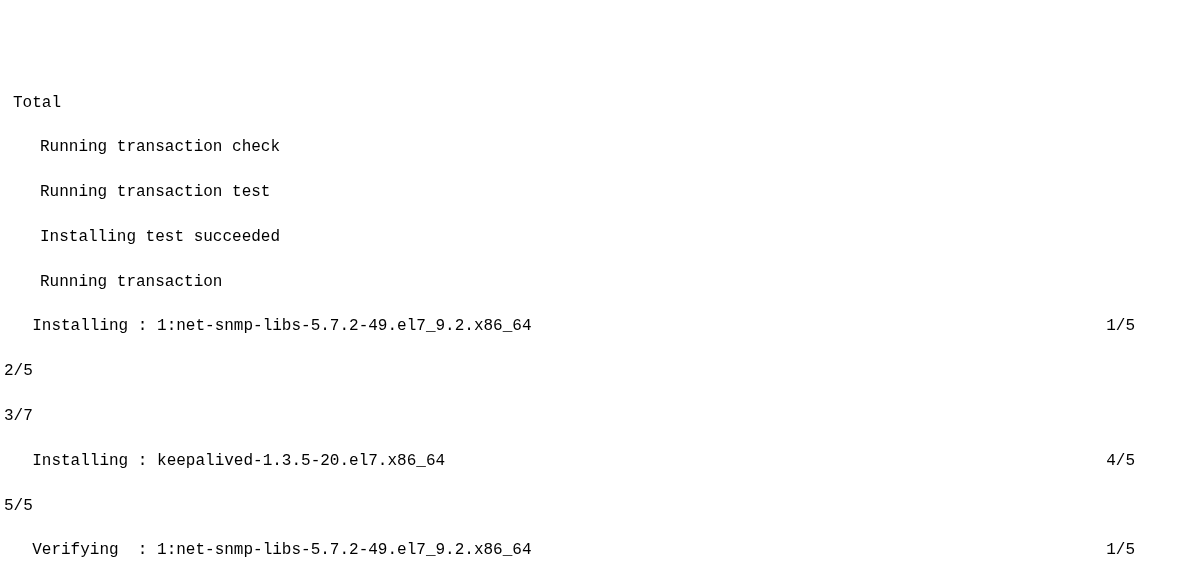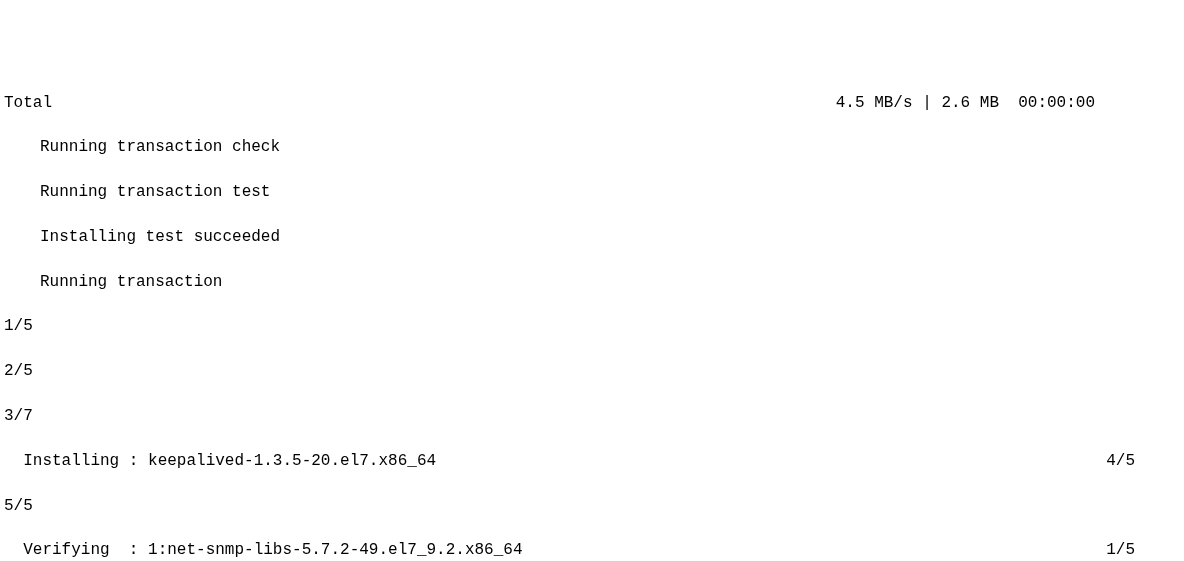--- a/index.html
+++ b/index.html
@@ -17,43 +17,43 @@
       white-space: pre;
       margin-left: 36px;
     }
     .row {
       display: flex;
       justify-content: space-between;
       white-space: pre;
     }
     .row .left {
       white-space: pre;
+      margin-left: 9px;
     }
     .row .right {
       white-space: pre;
       padding-right: 45px;
     }
     .total-row .right {
       padding-right: 85px;
     }
   </style>
 </head>
 <body>
 
 
 
 <div class="row total-row">
   <span class="left">Total</span>
-  <span class="right"><span>4.5 MB/s</span> | <span>2.6 MB</span>  <span>00:00:00</span></span>
 </div>
 <div class="line">Running transaction check</div>
 <div class="line">Running transaction test</div>
 <div class="line">Installing test succeeded</div>
 <div class="line">Running transaction</div>
-<div class="row"><span class="right">1/5</span></div>
+<div class="row"><span class="left"><span>  Installing : </span><span>1:net-snmp-libs-5.7.2-49.el7_9.2.x86_64</span></span><span class="right">1/5</span></div>
 <div class="row"><span class="right">2/5</span></div>
 <div class="row"><span class="right">3/7</span></div>
 <div class="row"><span class="left"><span>  Installing : </span><span>keepalived-1.3.5-20.el7.x86_64</span></span><span class="right">4/5</span></div>
 <div class="row"><span class="right">5/5</span></div>
 <div class="row"><span class="left"><span>  Verifying  : </span><span>1:net-snmp-libs-5.7.2-49.el7_9.2.x86_64</span></span><span class="right">1/5</span></div>
 
 
 
 
 

